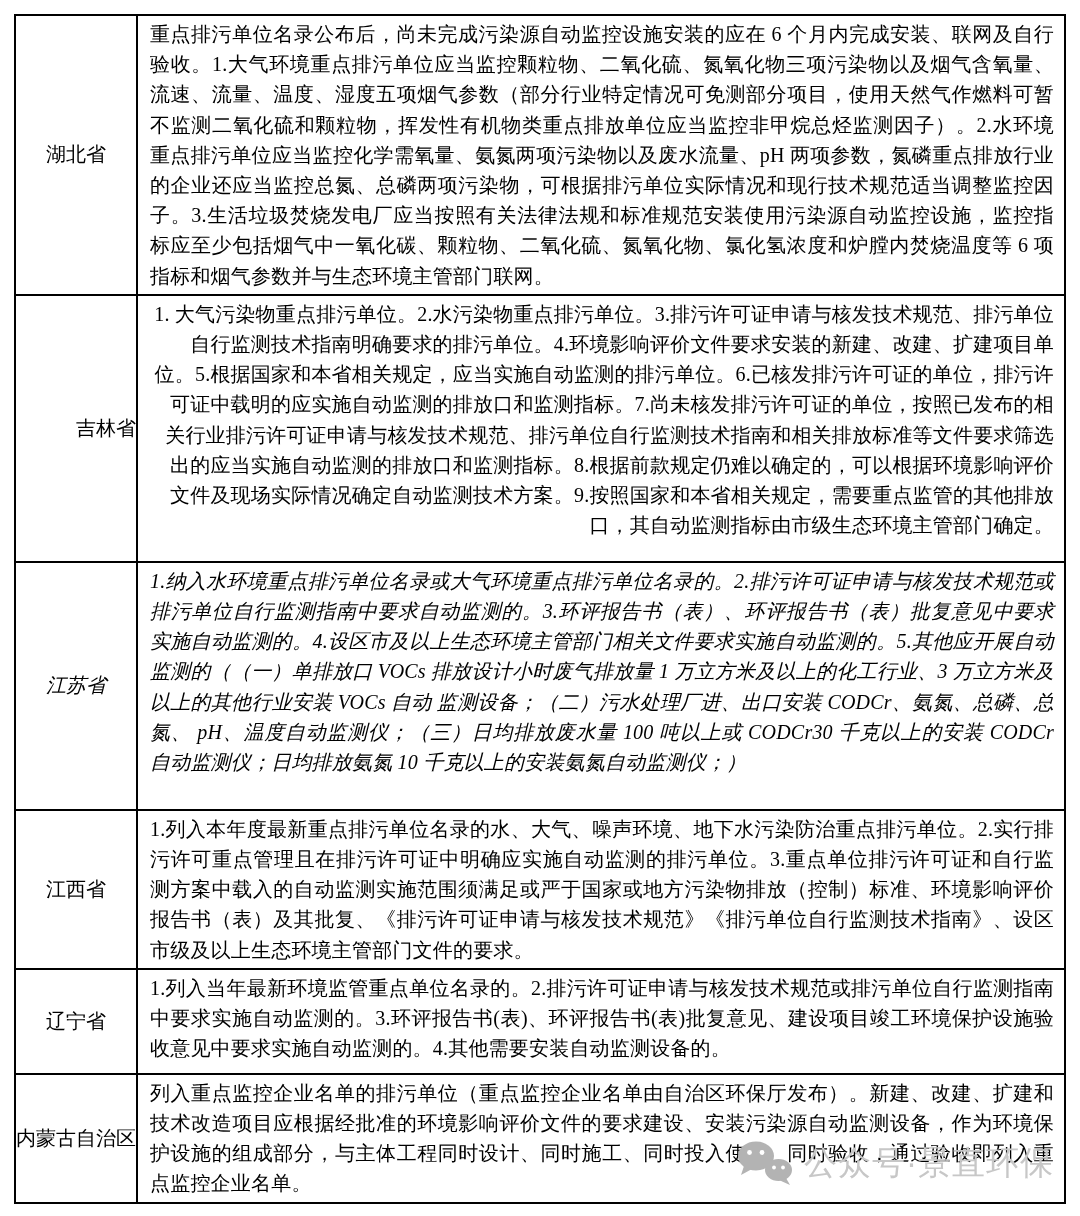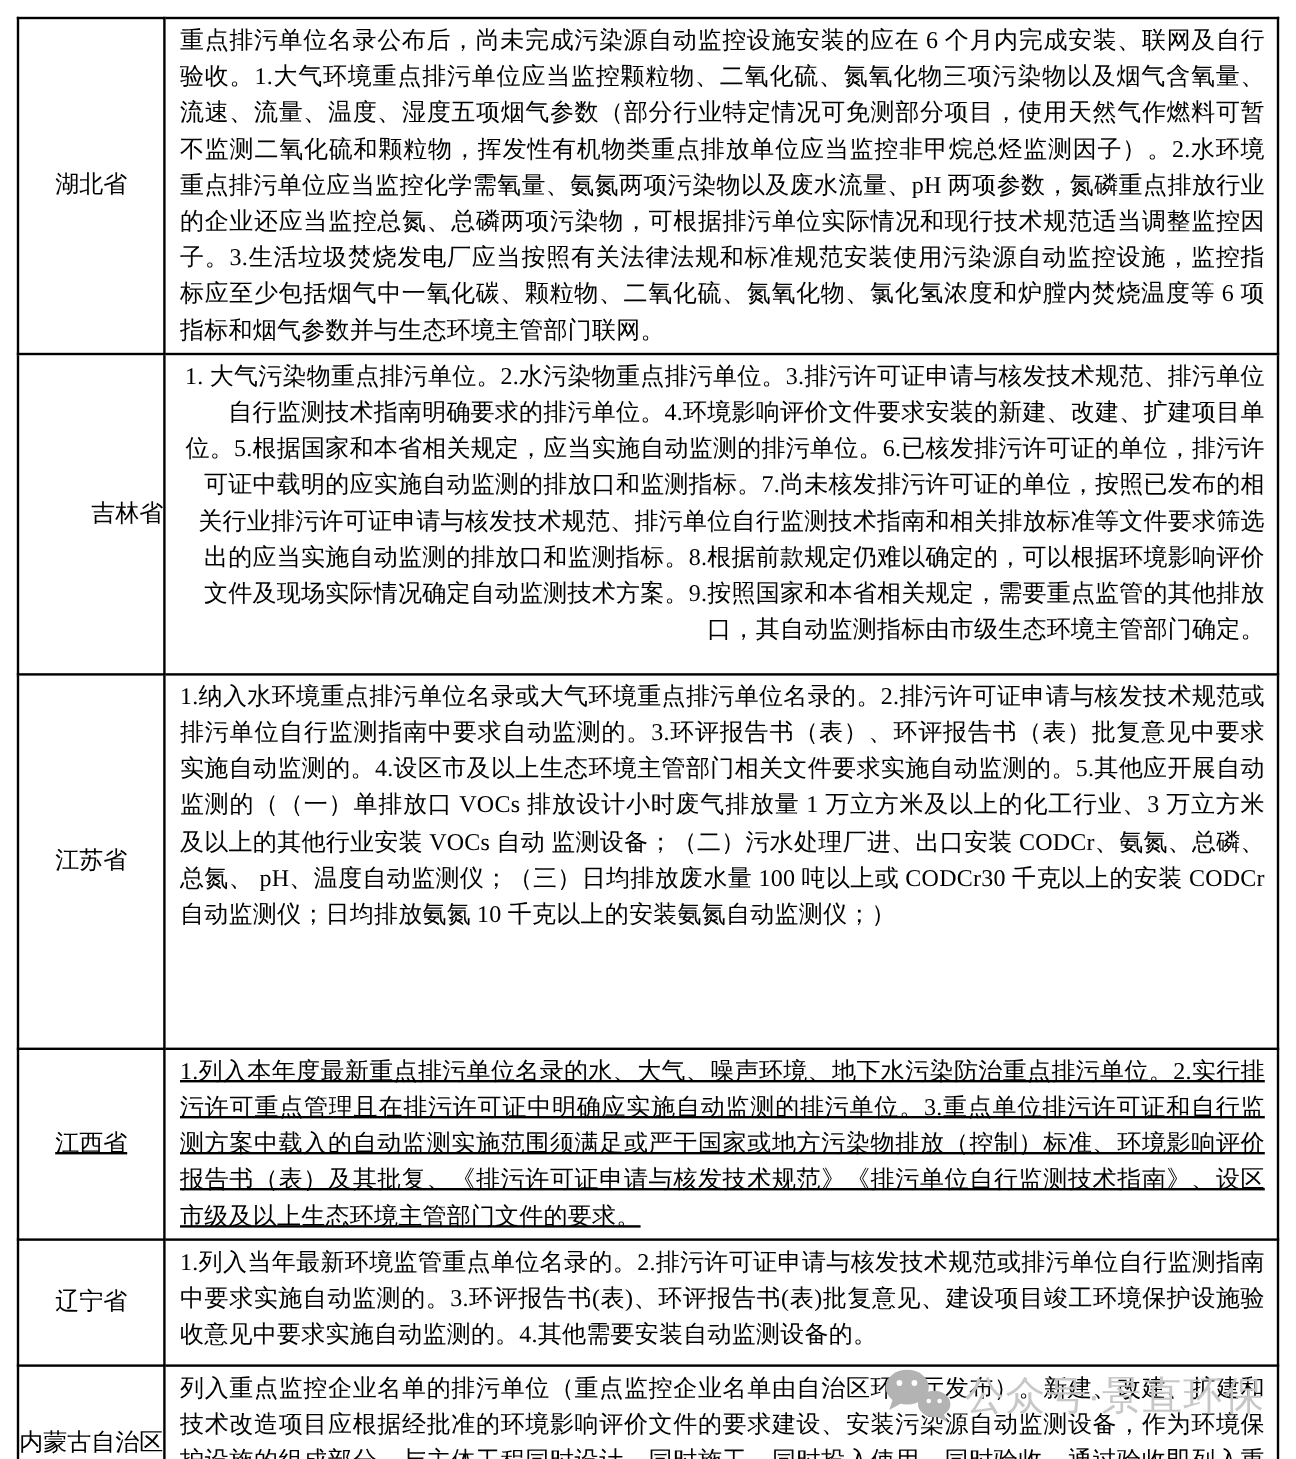--- a/index.html
+++ b/index.html
@@ -34,22 +34,22 @@
   }
   td.content {
     text-align:justify;
     vertical-align:top;
     line-height:30.2px;
     padding:3px 10px 3px 12px;
     letter-spacing:0.2px;
   }
   tbody tr:nth-child(1) td { height:252px; }
   tbody tr:nth-child(2) td { height:267px;text-align:right; }
-  tbody tr:nth-child(3) td { height:312px; }
-  tbody tr:nth-child(4) td { height:152px;text-decoration:underline; }
+  tbody tr:nth-child(3) td { height:248px;font-style:italic; }
+  tbody tr:nth-child(4) td { height:152px; }
   tbody tr:nth-child(5) td { height:105px; }
   tbody tr:nth-child(6) td { height:118px; }
 
   .watermark {
     position:absolute;
     left:736px; top:1140px;
     display:flex;
     align-items:center;
     gap:10px;
     color:#c5c5c5;

